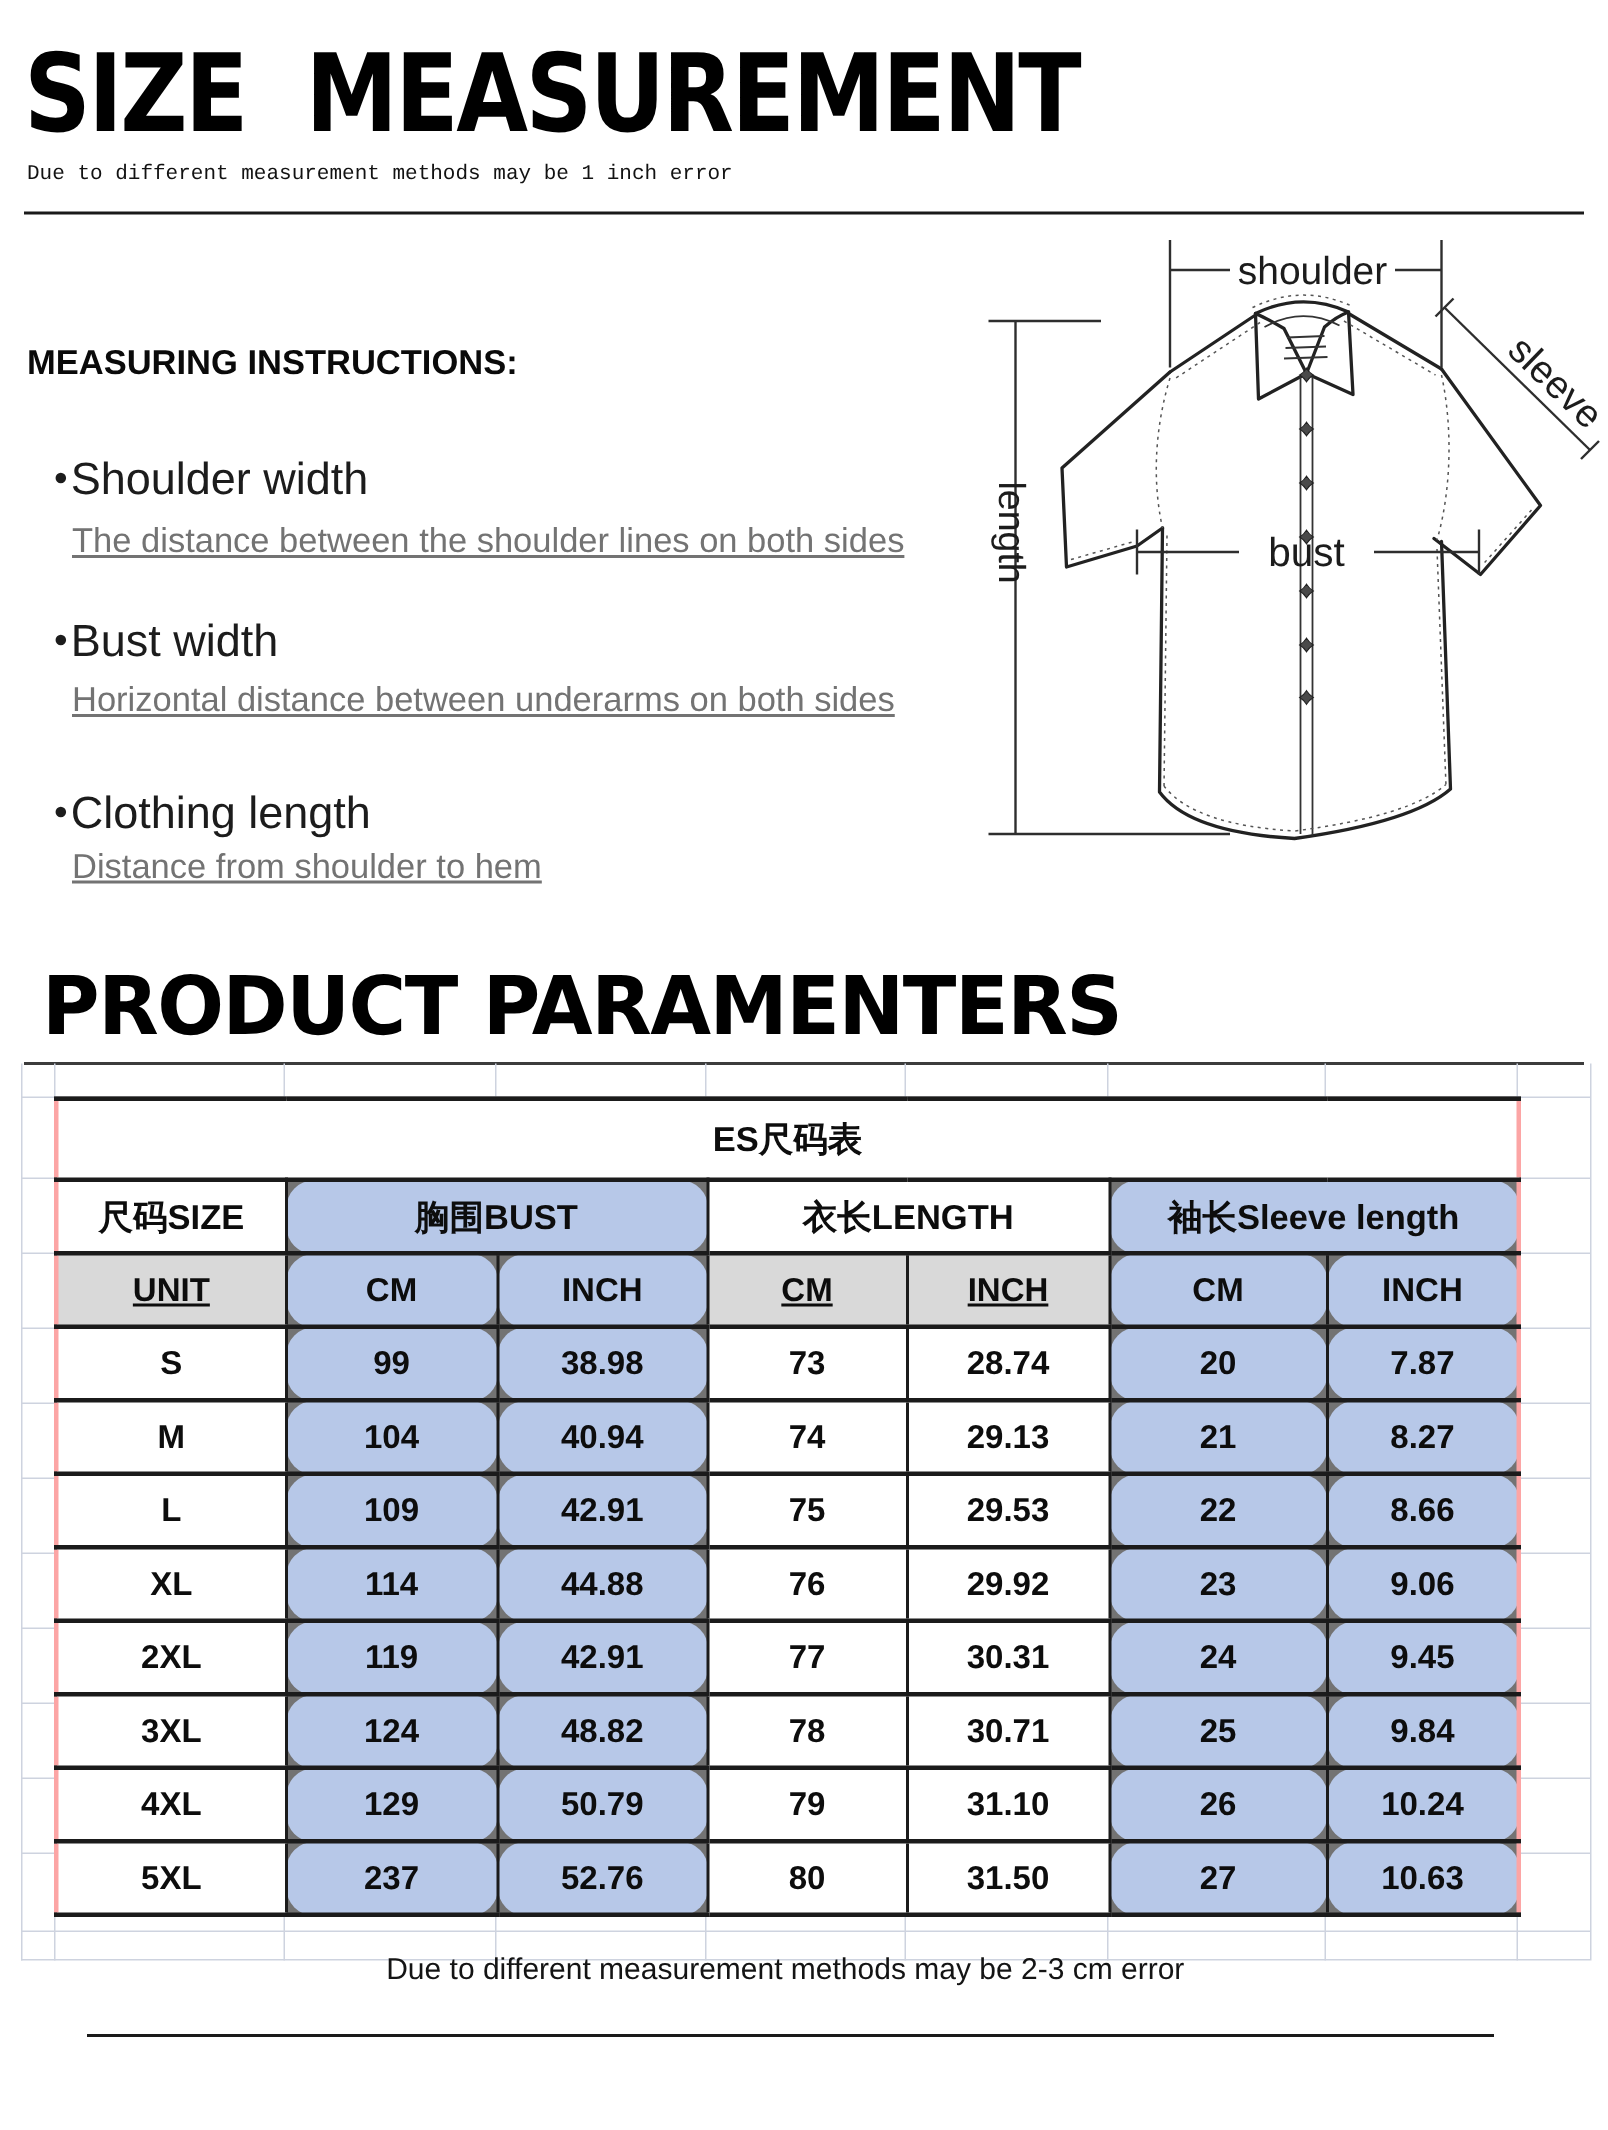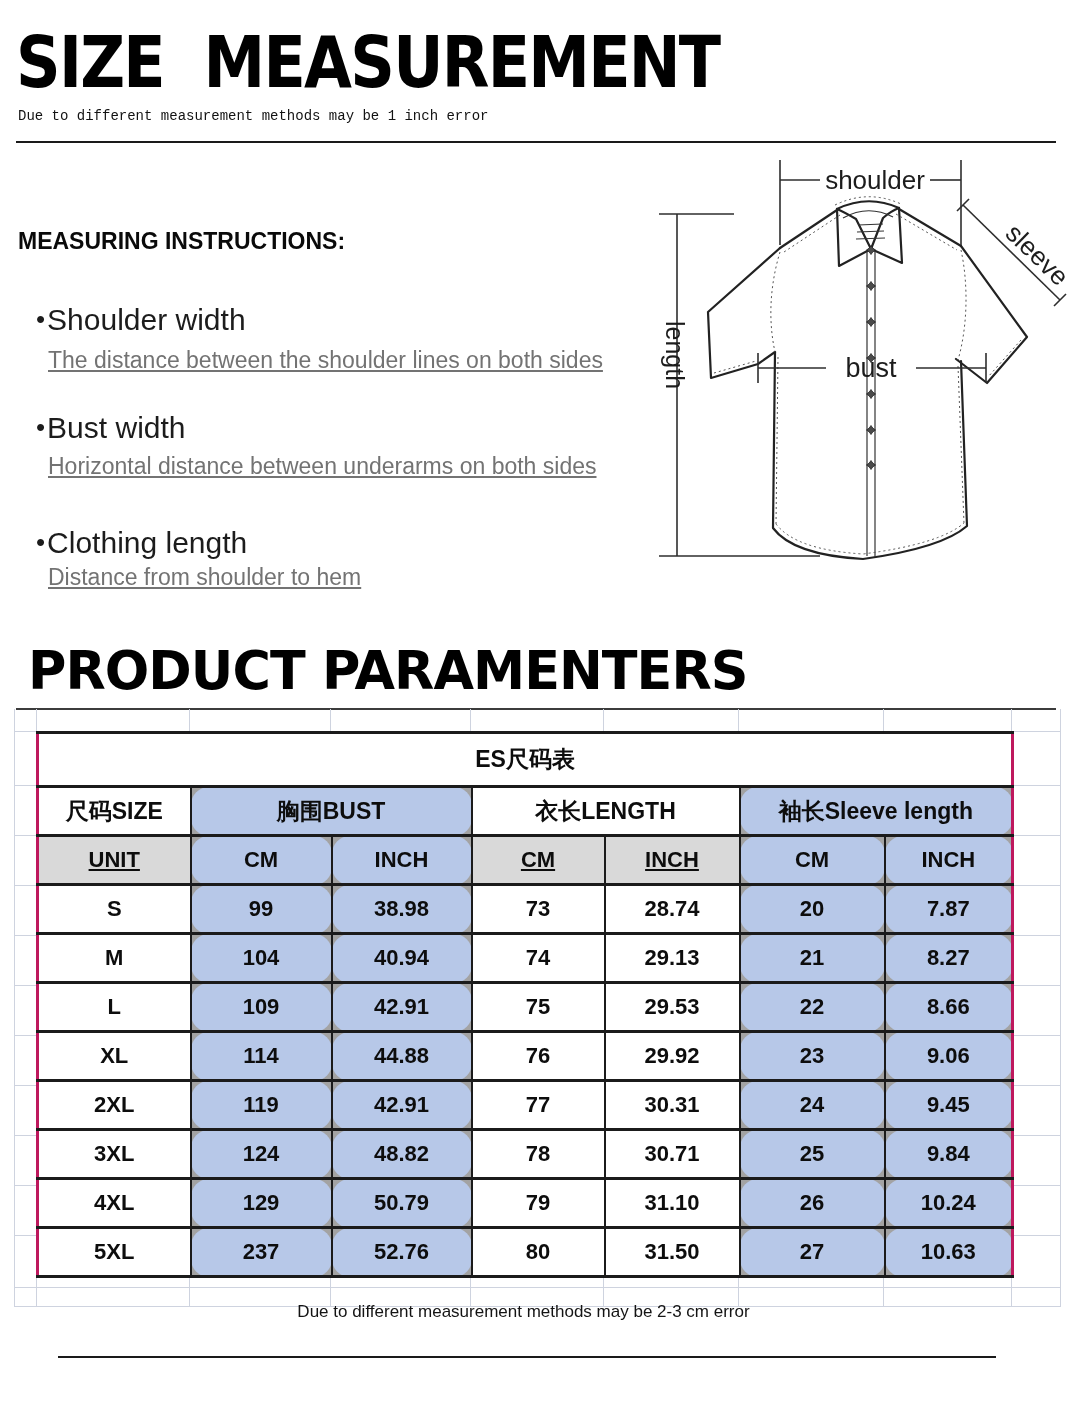--- a/index.html
+++ b/index.html
@@ -29,34 +29,34 @@
     font-size:54px;font-weight:bold;letter-spacing:-1px;line-height:1.0;color:#000;
     transform:scaleX(0.97);transform-origin:left top;}
   .rule-mid{left:16px;top:708px;width:1040px;height:2px;background:#3c3c3c;}
 
   
   .fv{position:absolute;width:1px;top:709px;height:598px;background:#ced3df;z-index:0;}
   .fh{position:absolute;height:1px;left:14px;width:1046px;background:#ced3df;z-index:0;}
 
   
   table.size-table{position:absolute;left:36px;top:731px;width:975px;z-index:2;
-    border-collapse:collapse;table-layout:fixed;background:#a3a3a3;
-    border:3px solid #be185d;}
+    border-collapse:collapse;table-layout:fixed;background:#737373;
+    border:3px solid #fca5a5;}
   table.size-table td{border-top:3px solid #1b1b1b;border-bottom:3px solid #1b1b1b;
     border-left:2px solid #1b1b1b;border-right:2px solid #1b1b1b;
     text-align:center;vertical-align:middle;padding:0;font-weight:bold;color:#0d0d0d;
     font-family:"Liberation Sans","DejaVu Sans",sans-serif;}
   tr.title-row{height:54px;} tr.title-row td{font-size:23px;background:#fff;}
   tr.head-row{height:49px;}  tr.head-row td{font-size:23px;}
   tr.unit-row{height:49px;}  tr.unit-row td{font-size:22px;}
   tr.data-row{height:49px;}  tr.data-row td{font-size:22px;}
   td.blue{background:#b7c8e8;border-radius:18px;} td.gray{background:#d9d9d9;text-decoration:underline;} td.white{background:#fff;}
 
   
-  .foot-note{left:36px;top:1302px;width:975px;text-align:center;font-size:17px;color:#141414;}
+  .foot-note{left:36px;top:1302px;width:975px;text-align:center;font-size:20px;color:#141414;}
   .rule-bottom{left:58px;top:1356px;width:938px;height:2px;background:#1a1a1a;}
 
   
   .diagram{left:630px;top:145px;width:442px;height:485px;}
   .diagram text{font-family:"Liberation Sans","DejaVu Sans",sans-serif;}
 </style>
 </head>
 <body>
 
 <div class="abs main-title">SIZE  MEASUREMENT</div>

